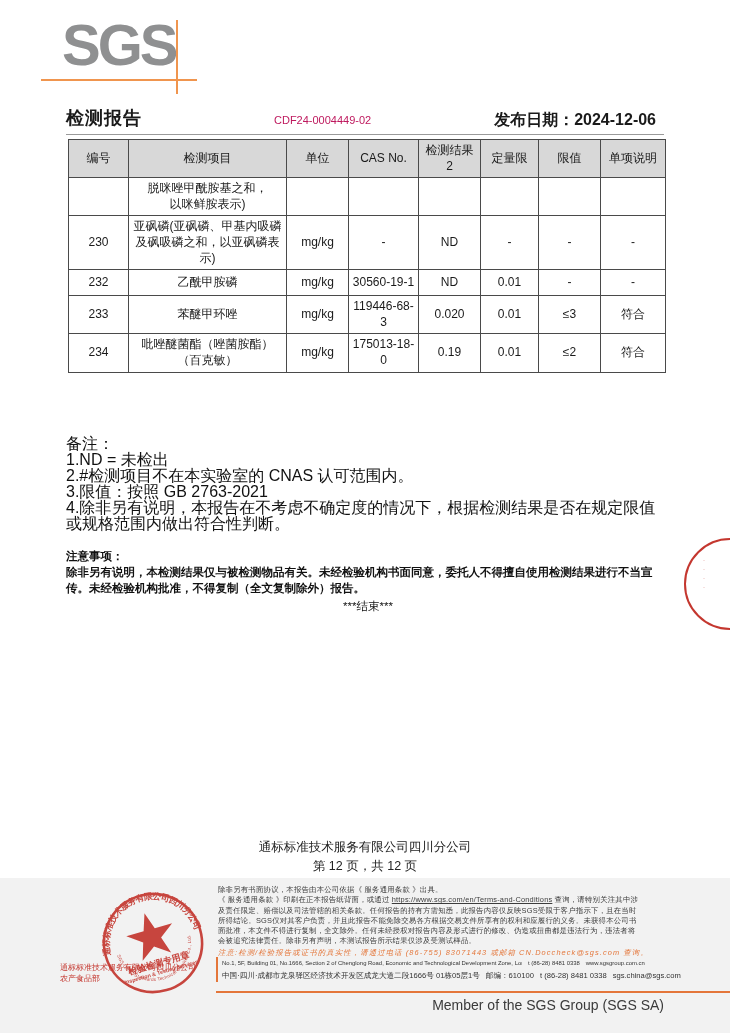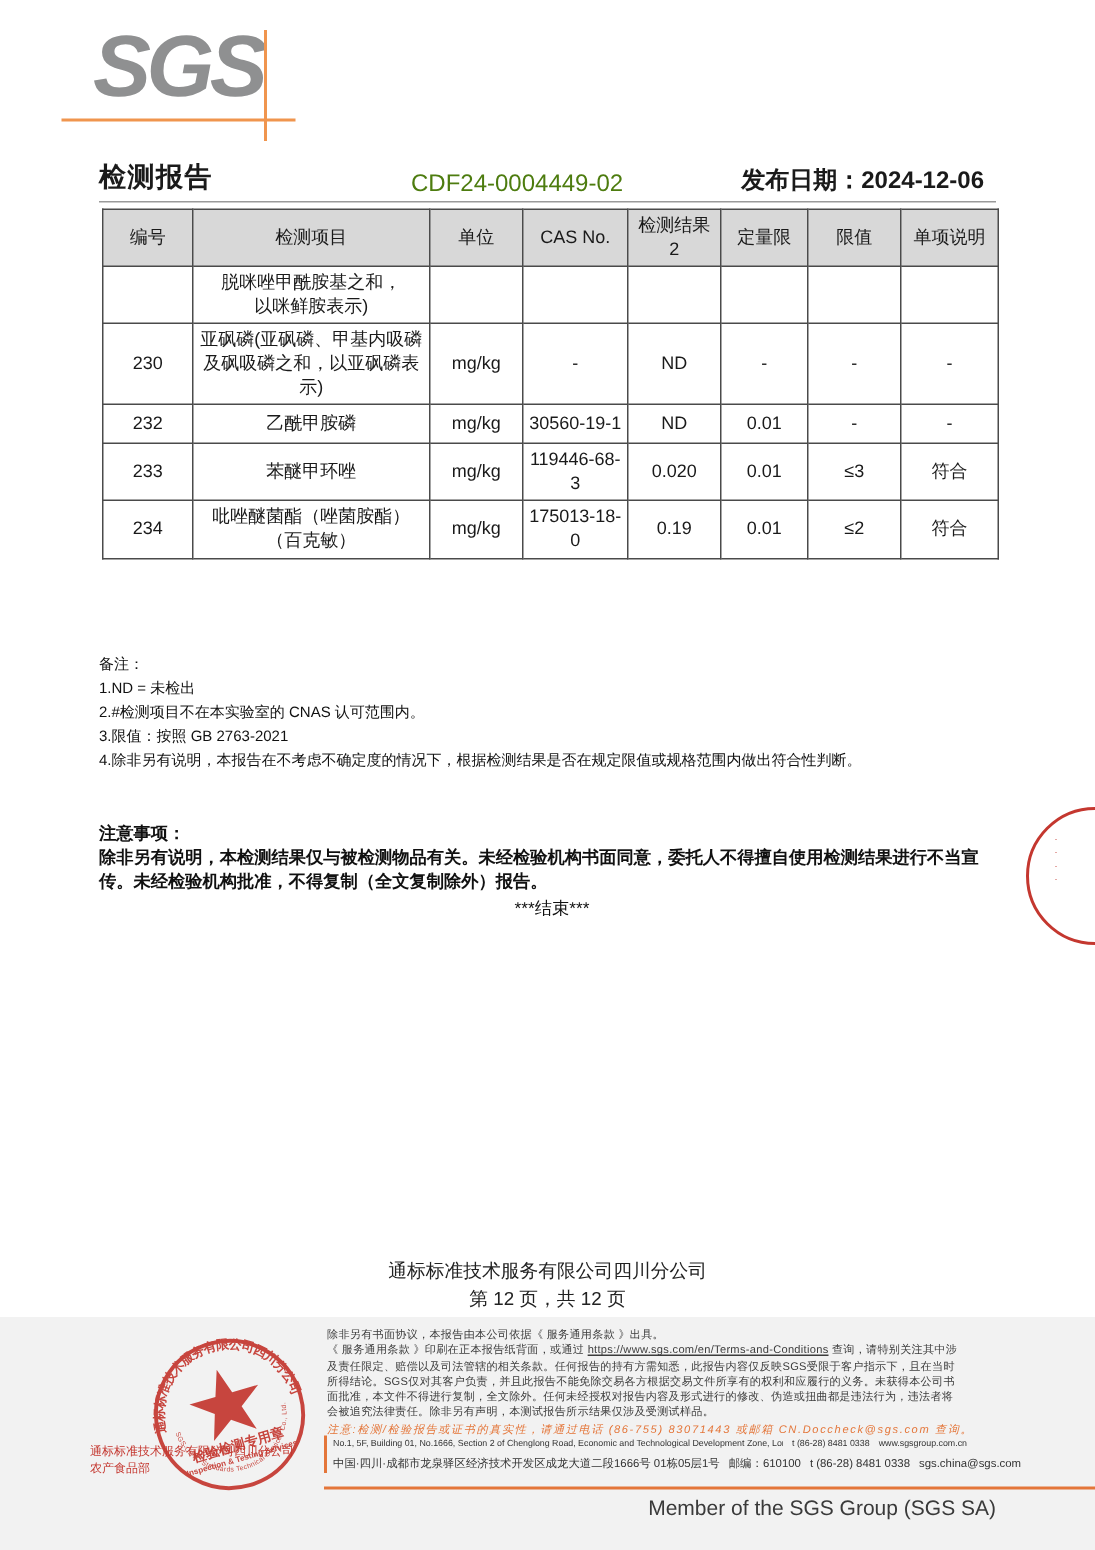--- a/index.html
+++ b/index.html
@@ -5,45 +5,45 @@
   html,body{margin:0;padding:0;}
   body{
     width:730px;height:1033px;position:relative;background:#ffffff;
     font-family:"Liberation Sans","DejaVu Sans",sans-serif;color:#1a1a1a;
     overflow:hidden;
   }
   .abs{position:absolute;}
   
   .logo-text{
     left:62px;top:16px;font-size:58px;font-weight:bold;color:#8f9091;
-    letter-spacing:-3px;line-height:1;font-style:italic;
+    letter-spacing:-3px;line-height:1;
   }
   .logo-vline{left:176px;top:20px;width:2px;height:74px;background:#f0954e;}
   .logo-hline{left:41px;top:79px;width:156px;height:2px;background:#f0954e;}
   
   .title-row{left:66px;top:104px;width:598px;height:30px;}
   .report-title{position:absolute;left:0;top:2px;font-size:18px;font-weight:bold;letter-spacing:1px;}
-  .report-no{position:absolute;left:208px;top:10px;font-size:16px;color:#4d7c0f;}
+  .report-no{position:absolute;left:208px;top:10px;font-size:11px;color:#be185d;}
   .issue-date{position:absolute;right:8px;top:6px;font-size:16px;font-weight:bold;}
   .header-rule{left:66px;top:134px;width:598px;height:1px;background:#9a9a9a;}
   
   table.results{
     position:absolute;left:68px;top:139px;width:597px;border-collapse:collapse;
     font-size:12px;table-layout:fixed;
   }
   table.results td,table.results th{
     border:1px solid #4a4a4a;text-align:center;vertical-align:middle;
     padding:3px 2px;line-height:1.3;word-break:break-word;font-weight:normal;
   }
   table.results th{background:#d8d8d8;}
   .pre{white-space:pre-line;}
   tr.h34{height:30px;} tr.h38{height:34px;} tr.h52{height:48px;}
   tr.h48{height:44px;} tr.h30{height:26px;} tr.h32{height:28px;}
   
-  .notes{left:66px;top:436px;width:604px;font-size:10px;line-height:16px;color:#111;}
+  .notes{left:66px;top:436px;width:604px;font-size:16px;line-height:16px;color:#111;}
   .attention{left:66px;top:548px;width:604px;font-size:11.5px;line-height:16px;font-weight:bold;color:#111;}
   .end-mark{display:block;text-align:center;margin-top:2px;font-weight:normal;}
   
   .edge-seal{right:-46px;top:538px;width:88px;height:88px;border:2.5px solid #c4372f;border-radius:50%;}
   .edge-seal-marks{right:22px;top:556px;width:8px;font-size:6px;color:#c4372f;line-height:9px;text-align:center;}
   
   .company-footer{left:0;top:838px;width:730px;text-align:center;font-size:12.5px;line-height:19px;color:#222;}
   
   .footer-band{left:0;top:878px;width:730px;height:155px;background:#f2f2f2;}
   .terms{position:absolute;left:218px;top:7px;width:444px;font-size:7.4px;line-height:10.3px;color:#3c3c3c;letter-spacing:.2px;}

